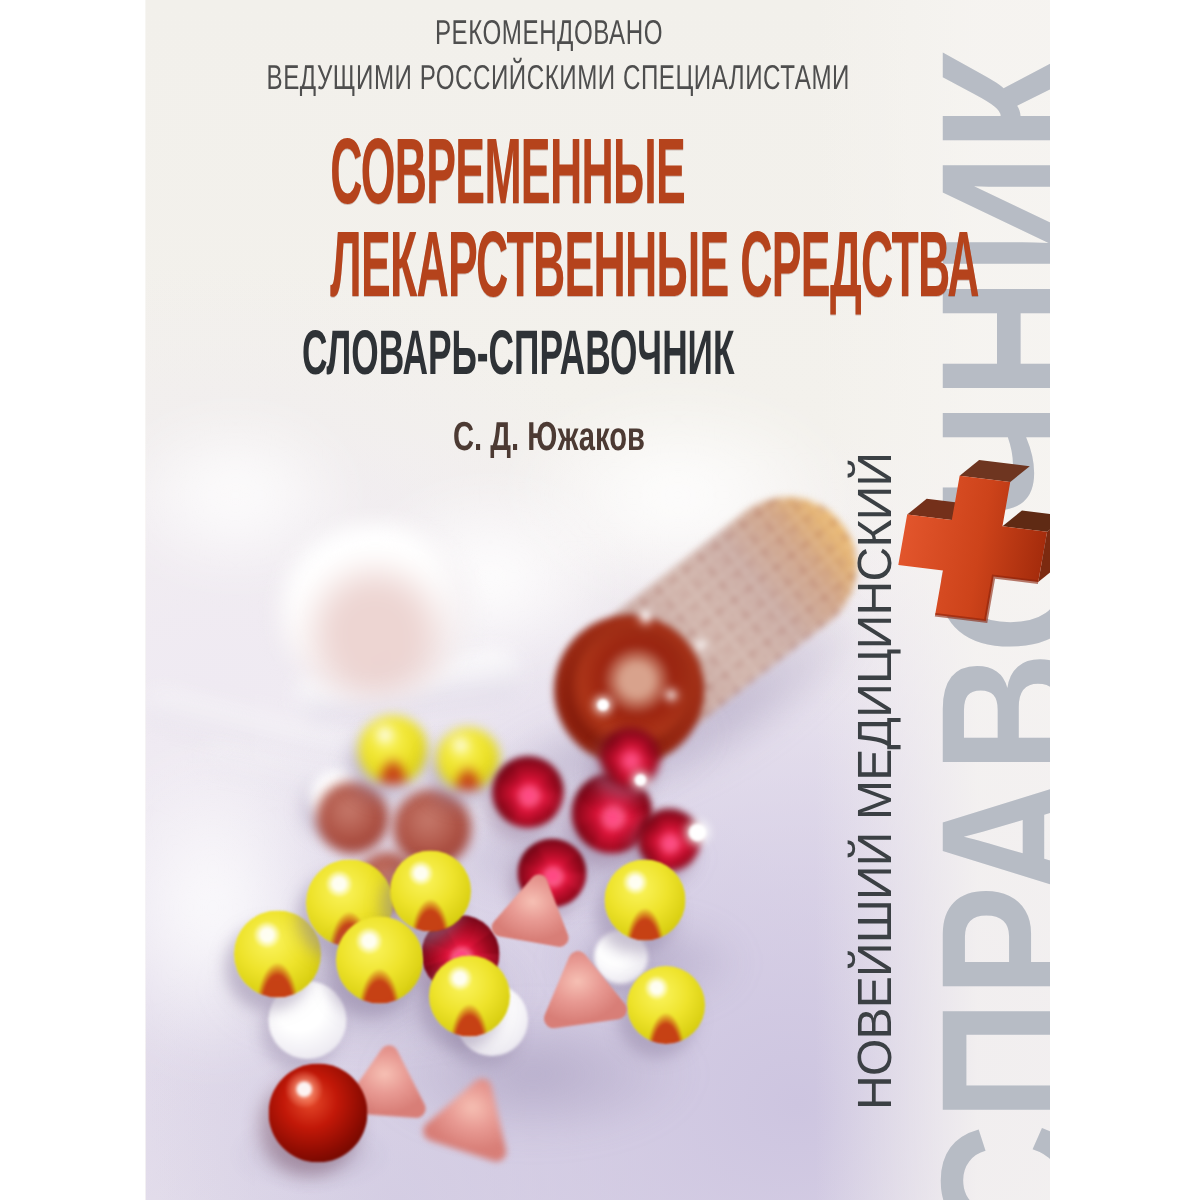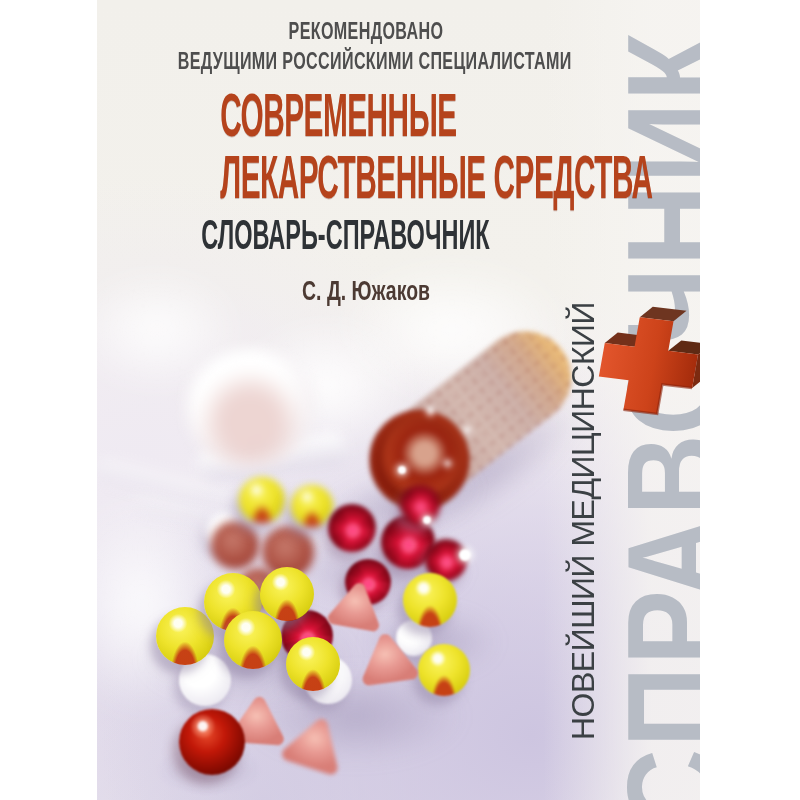--- a/index.html
+++ b/index.html
@@ -88,21 +88,21 @@
     background-size:auto, 7px 7px, 12px 12px, auto;
   }
   .bottle .mouth{
     position:absolute;left:-8px;top:12px;width:100px;height:100px;border-radius:50%;
     background:radial-gradient(circle at 58% 48%, #d8a28c 0 13%, #9c2410 30%, #b1371a 48%, #841708 68%, #70130a 85%, #7d1d0d 100%);
     box-shadow:inset 0 0 0 7px rgba(190,60,30,.4), inset 0 0 22px rgba(60,5,0,.6);
   }
   .bottle .glint{position:absolute;border-radius:50%;background:#fff;box-shadow:0 0 5px 2px rgba(255,255,255,.8);}
   
   .text-block{position:absolute;white-space:nowrap;text-align:center;z-index:60;}
-  .rec-block{left:0;top:18px;width:538px;color:var(--rec-gray,#4e4e4e);font-weight:bold;}
+  .rec-block{left:0;top:8px;width:538px;color:var(--rec-gray,#4e4e4e);}
   .rec-line1{font-size:23px;transform:scaleX(.7);transform-origin:50% 0;letter-spacing:.5px;}
   .rec-line2{font-size:23px;margin-top:3px;transform:scaleX(.7);transform-origin:50% 0;letter-spacing:.5px;}
   .title-block{
     left:0;top:84px;width:474px;color:var(--title-red,#b5431c);
     font-size:62px;font-weight:700;line-height:62px;letter-spacing:-1px;
     transform:scaleX(.48);transform-origin:50% 0;
     text-shadow:0 1px 0 rgba(90,20,5,.25);
   }
   .subtitle-block{
     left:0;top:211px;width:474px;color:var(--subtitle-dark,#2e3236);

